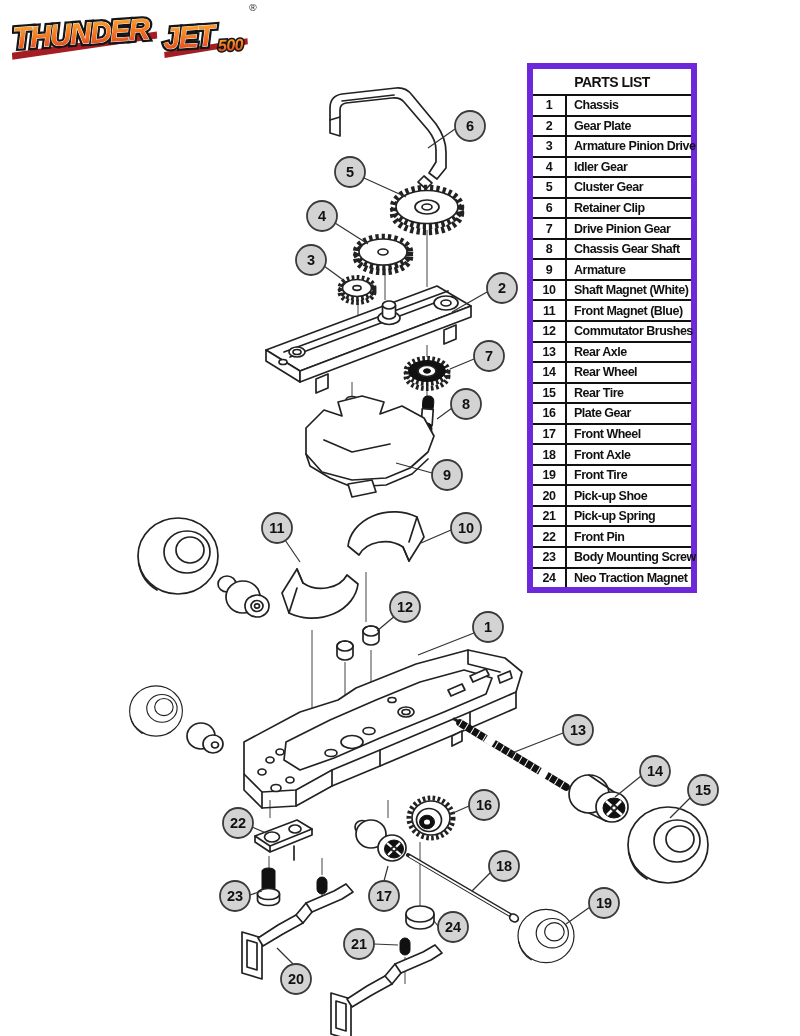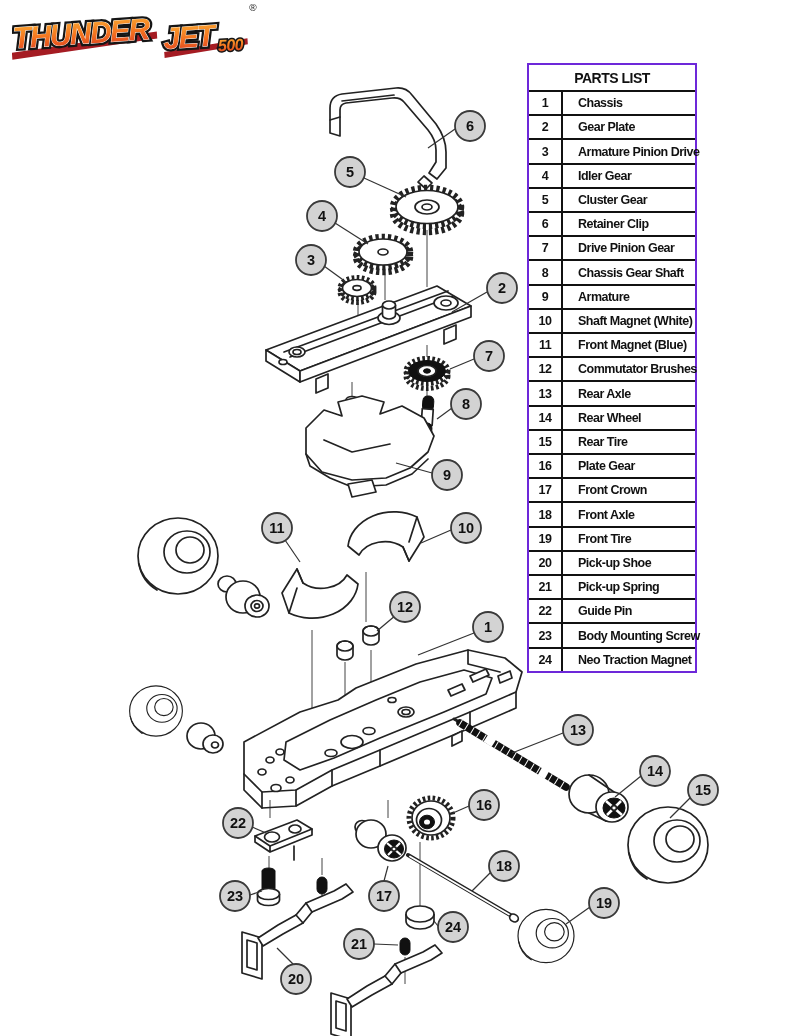--- a/index.html
+++ b/index.html
@@ -5,36 +5,36 @@
   html,body{margin:0;padding:0;}
   body{
     width:800px;height:1036px;background:#ffffff;position:relative;
     font-family:"Liberation Sans",sans-serif;overflow:hidden;
   }
   .diagram-svg{position:absolute;left:0;top:0;}
   
   .logo-wrap{position:absolute;left:12px;top:4px;width:266px;height:64px;}
   
   .plist{
-    position:absolute;left:527px;top:63px;width:170px;height:610px;
-    border:2px solid #6d28d9;background:#fff;display:flex;flex-direction:column;
+    position:absolute;left:527px;top:63px;width:170px;height:530px;
+    border:6px solid #6d28d9;background:#fff;display:flex;flex-direction:column;
     box-sizing:border-box;
   }
   .pl-header{
     flex:0 0 25px;display:flex;align-items:center;justify-content:center;
     font-size:14px;font-weight:700;letter-spacing:-0.5px;color:#111;
   }
   .pl-row{flex:1 1 auto;display:flex;border-top:2px solid #111;align-items:stretch;}
   .pl-num{
     flex:0 0 32px;border-right:2px solid #111;display:flex;align-items:center;
     justify-content:center;font-size:12.5px;font-weight:700;color:#111;letter-spacing:-0.5px;
   }
   .pl-name{
     flex:1 1 auto;display:flex;align-items:center;padding-left:7px;
-    font-size:12.5px;font-weight:700;color:#111;letter-spacing:-0.5px;white-space:nowrap;margin-left:8px;
+    font-size:12.5px;font-weight:700;color:#111;letter-spacing:-0.5px;white-space:nowrap;
   }
   
   .ln{fill:none;stroke:#222;stroke-width:1.7;stroke-linejoin:round;stroke-linecap:round;}
   .fw{fill:#fff;stroke:#222;stroke-width:1.7;stroke-linejoin:round;}
   .thin{fill:none;stroke:#444;stroke-width:1;}
   .lead{fill:none;stroke:#333;stroke-width:1.2;}
   .dk{fill:#111;stroke:#111;stroke-width:1;}
   .teeth{fill:none;stroke:#222;stroke-width:6.5;stroke-dasharray:3.2 3;}
   .teeth-s{fill:none;stroke:#222;stroke-width:5;stroke-dasharray:2.6 2.4;}
   .co{fill:#d3d3d3;stroke:#3a3a3a;stroke-width:1.8;}
@@ -537,21 +537,21 @@
         <div class="pl-name">Rear Tire</div>
       </div>
     
       <div class="pl-row">
         <div class="pl-num">16</div>
         <div class="pl-name">Plate Gear</div>
       </div>
     
       <div class="pl-row">
         <div class="pl-num">17</div>
-        <div class="pl-name">Front Crown</div>
+        <div class="pl-name">Front Wheel</div>
       </div>
     
       <div class="pl-row">
         <div class="pl-num">18</div>
         <div class="pl-name">Front Axle</div>
       </div>
     
       <div class="pl-row">
         <div class="pl-num">19</div>
         <div class="pl-name">Front Tire</div>
@@ -562,21 +562,21 @@
         <div class="pl-name">Pick-up Shoe</div>
       </div>
     
       <div class="pl-row">
         <div class="pl-num">21</div>
         <div class="pl-name">Pick-up Spring</div>
       </div>
     
       <div class="pl-row">
         <div class="pl-num">22</div>
-        <div class="pl-name">Guide Pin</div>
+        <div class="pl-name">Front Pin</div>
       </div>
     
       <div class="pl-row">
         <div class="pl-num">23</div>
         <div class="pl-name">Body Mounting Screw</div>
       </div>
     
       <div class="pl-row">
         <div class="pl-num">24</div>
         <div class="pl-name">Neo Traction Magnet</div>

